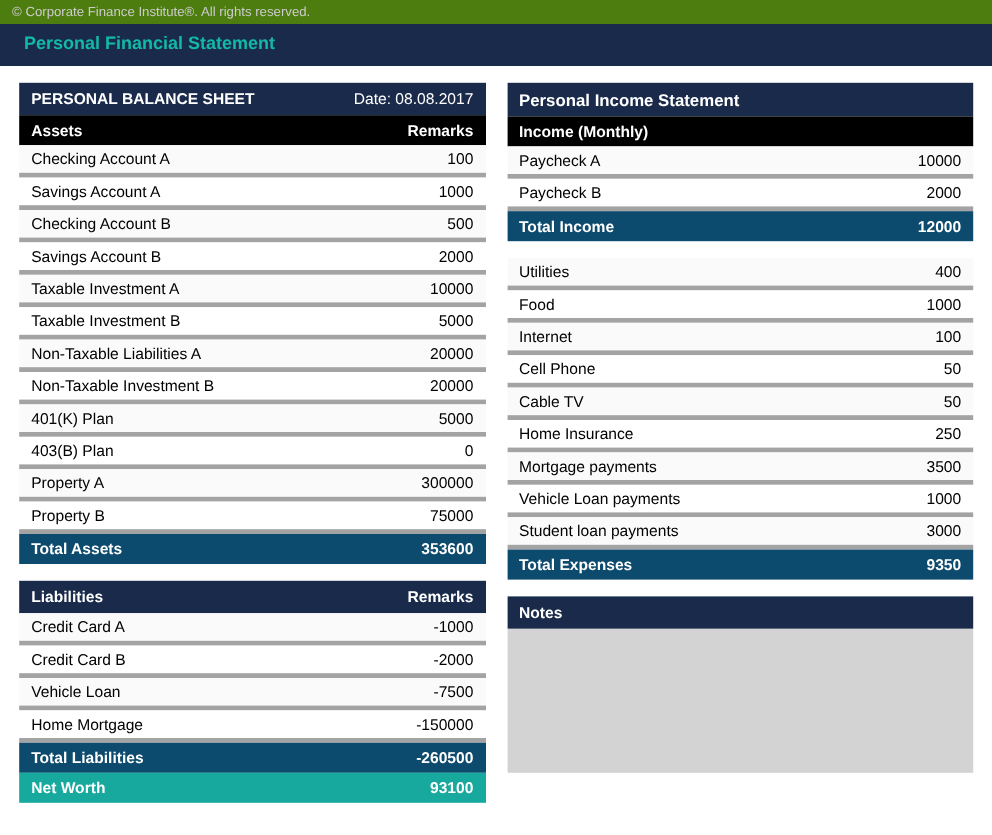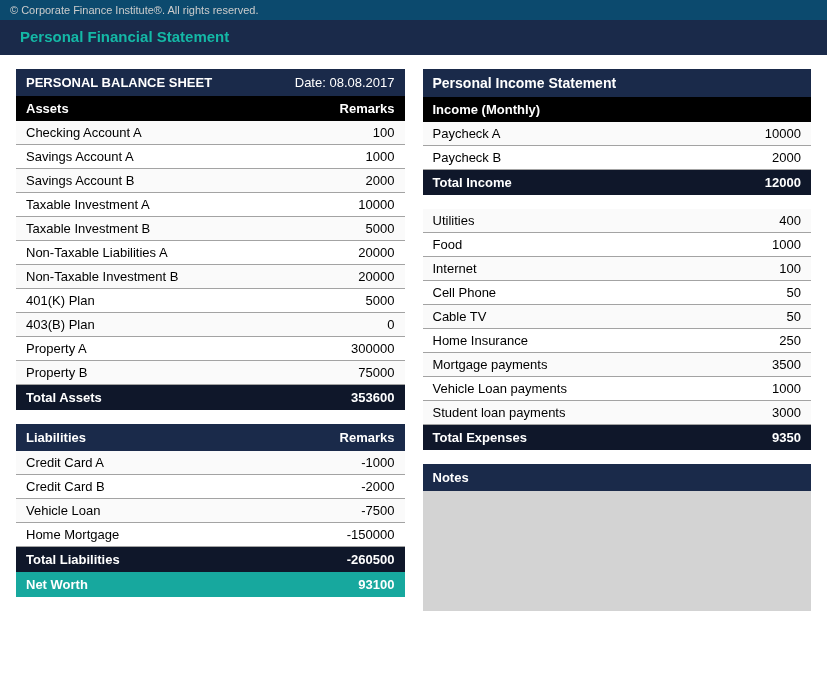--- a/index.html
+++ b/index.html
@@ -4,21 +4,21 @@
   <style>
     * { margin: 0; padding: 0; box-sizing: border-box; }
     body {
       font-family: Arial, sans-serif;
       font-size: 13px;
       background: #fff;
       width: 827px;
       min-height: 696px;
     }
     .top-bar {
-      background: #0c4a6e;
+      background: #4d7c0f;
       color: #ccc;
       font-size: 11px;
       padding: 4px 10px;
     }
     .title-bar {
       background: #1a2a4a;
       color: #14b8a6;
       font-weight: bold;
       font-size: 15px;
       padding: 8px 20px 10px 20px;
@@ -53,28 +53,28 @@
       padding: 5px 10px;
       display: flex;
       justify-content: space-between;
     }
 
     
     .data-row {
       display: flex;
       justify-content: space-between;
       padding: 4px 10px;
-      border-bottom: 1px solid #a3a3a3;
+      border-bottom: 4px solid #a3a3a3;
       background: #fff;
     }
     .data-row:nth-child(odd) { background: #fafafa; }
 
     
     .total-row {
-      background: #0f172a;
+      background: #0c4a6e;
       color: #fff;
       font-weight: bold;
       padding: 5px 10px;
       display: flex;
       justify-content: space-between;
     }
 
     
     .networth-row {
       background: #17a89e;
@@ -129,20 +129,24 @@
     <div id="assets-list">
         <div class="data-row">
           <span>Checking Account A</span>
           <span style="text-align:right;min-width:80px;">100</span>
         </div>
         <div class="data-row">
           <span>Savings Account A</span>
           <span style="text-align:right;min-width:80px;">1000</span>
         </div>
         <div class="data-row">
+          <span>Checking Account B</span>
+          <span style="text-align:right;min-width:80px;">500</span>
+        </div>
+        <div class="data-row">
           <span>Savings Account B</span>
           <span style="text-align:right;min-width:80px;">2000</span>
         </div>
         <div class="data-row">
           <span>Taxable Investment A</span>
           <span style="text-align:right;min-width:80px;">10000</span>
         </div>
         <div class="data-row">
           <span>Taxable Investment B</span>
           <span style="text-align:right;min-width:80px;">5000</span>

